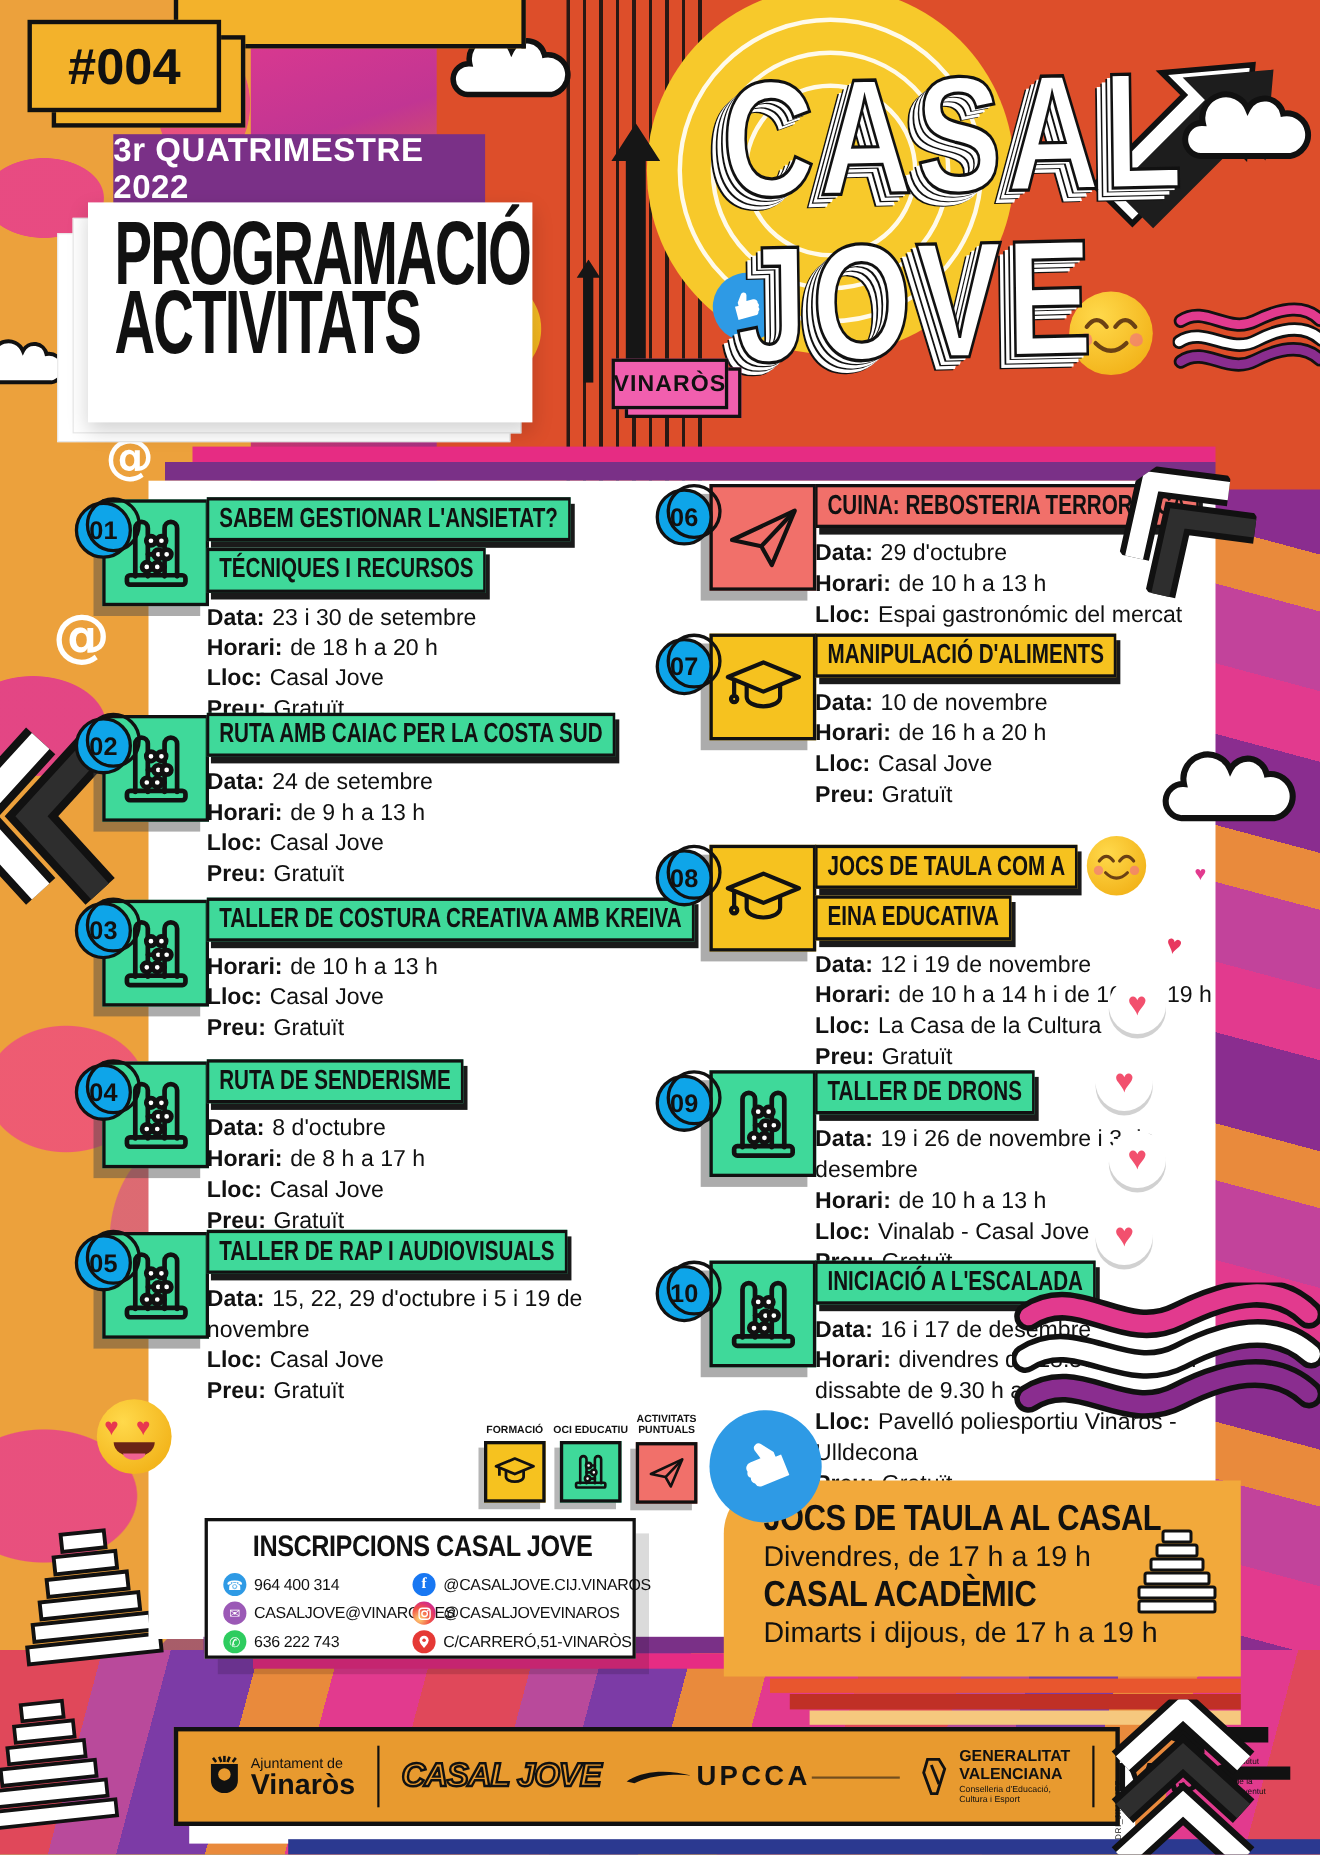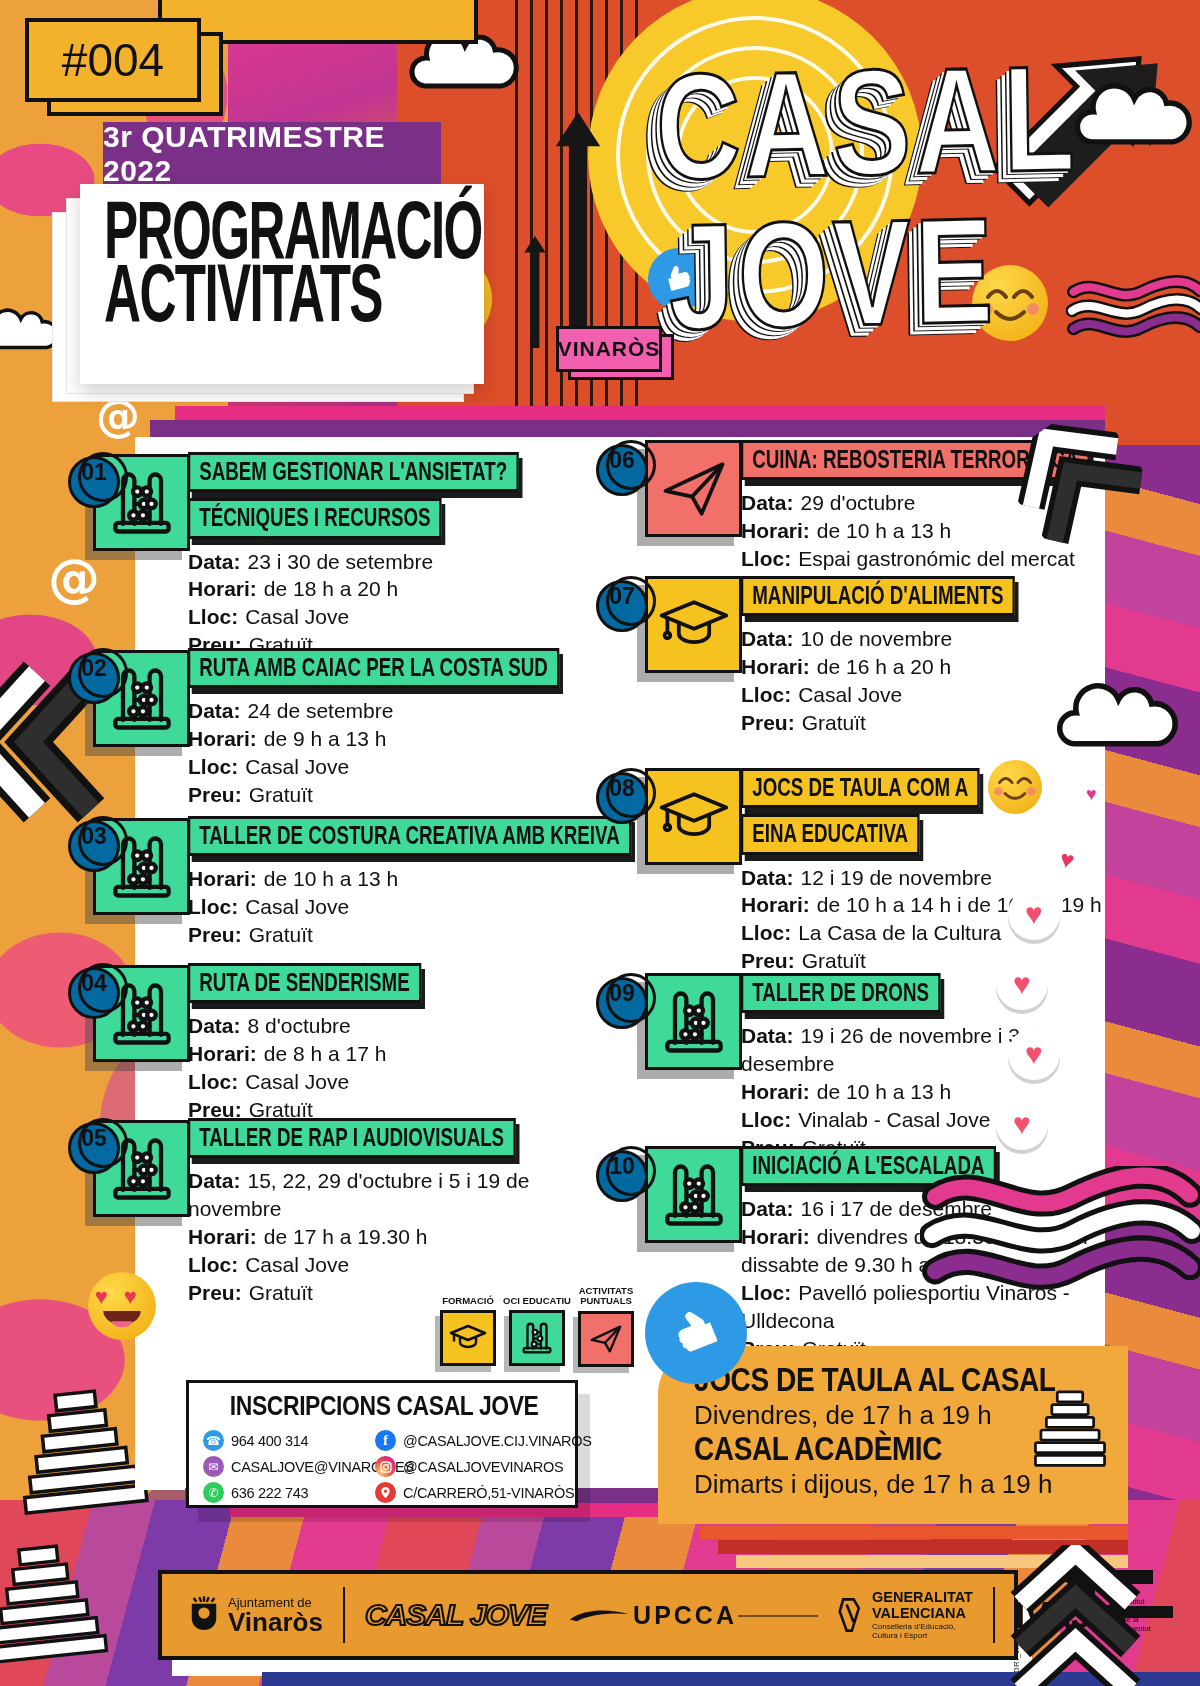--- a/index.html
+++ b/index.html
@@ -26,21 +26,21 @@
   .bg-stripes{left:515px;top:0;width:128px;height:447px;z-index:1;
     background:repeating-linear-gradient(90deg,rgba(17,17,17,.88) 0 3px,transparent 3px 15px);}
   .bg-right{left:1098px;top:445px;width:102px;height:1241px;z-index:0;
     background:repeating-linear-gradient(15deg,#C2439B 0 70px,#E98A3C 70px 120px,#8A2D8F 120px 200px,#E23A8E 200px 262px);}
   .bg-bottom{left:0;top:1500px;width:1200px;height:186px;z-index:0;
     background:repeating-linear-gradient(105deg,#E0485A 0 90px,#B94A9B 90px 150px,#7C3BA6 150px 228px,#E98A3C 228px 298px,#E23A8E 298px 380px);}
 
   
   .issue-echo{background:#F3B22B;border:4px solid #111;z-index:2;}
   .issue{left:25px;top:18px;width:168px;height:76px;background:#F3B22B;border:4px solid #111;
-    display:flex;align-items:center;justify-content:center;font-size:46px;font-weight:400;z-index:3;}
+    display:flex;align-items:center;justify-content:center;font-size:46px;font-weight:700;z-index:3;}
   .ybar{left:158px;top:0;width:312px;height:40px;background:#F3B22B;border:4px solid #111;border-top:none;z-index:1;}
   .term-banner{left:103px;top:122px;width:338px;height:64px;background:#7A3087;z-index:3;
     display:flex;align-items:center;justify-content:center;color:#fff;font-size:30px;font-weight:600;letter-spacing:.5px;}
   .sheet{background:#fff;border:1px solid #e6e6e6;z-index:2;}
   .title-card{left:80px;top:184px;width:404px;height:200px;background:#fff;z-index:3;
     box-shadow:0 8px 18px rgba(0,0,0,.18);padding:6px 0 12px 24px;box-sizing:border-box;}
   .ptitle{font-size:64px;font-weight:900;line-height:.98;letter-spacing:-2px;
     transform:scale(.8,1.28);transform-origin:left top;white-space:nowrap;}
 
   .brand{z-index:2;font-weight:900;color:#fff;white-space:nowrap;
@@ -61,21 +61,21 @@
   .strip-purple-top{left:150px;top:420px;width:955px;height:17px;background:#7A3087;z-index:3;}
   .main-card{left:135px;top:437px;width:970px;height:1053px;background:#fff;z-index:3;}
   .strip-purple-bot{left:185px;top:1488px;width:860px;height:15px;background:#7A3087;z-index:3;}
   .strip-pink-bot{left:230px;top:1503px;width:670px;height:14px;background:#E62C83;z-index:3;}
 
   
   .activity{z-index:4;display:flex;align-items:flex-start;}
   .col-l{left:68px;width:512px;}
   .col-r{left:596px;width:516px;}
   .badge{position:absolute;left:0;top:4px;width:46px;height:46px;border:3.5px solid #111;border-radius:50%;
-    background:#0369a1;display:flex;justify-content:center;font-size:23px;font-weight:800;z-index:2;}
+    background:#0ea5e9;display:flex;align-items:center;justify-content:center;font-size:23px;font-weight:800;z-index:2;}
   .badge::before{content:"";position:absolute;right:-11px;top:-7px;width:44px;height:44px;
     border:3.5px solid #111;border-radius:50%;z-index:-1;}
   .tile{position:absolute;width:97px;height:97px;border:3px solid #111;box-sizing:border-box;
     display:flex;align-items:center;justify-content:center;box-shadow:-8px 9px 0 rgba(70,70,70,.45);}
   .col-l .tile{left:25px;top:2px;}
   .col-r .tile{left:49px;top:0;}
   .tile.green{background:#3FD99A;} .tile.red{background:#F1706A;} .tile.yellow{background:#F6C21F;}
   .a-content{margin-left:120px;}
   .col-r .a-content{margin-left:145px;}
   .bar{display:block;width:max-content;background:var(--c);border:3px solid #111;padding:3px 12px 5px;
@@ -413,21 +413,20 @@
             <circle cx="50" cy="41" r="4.5" fill="#fff"></circle>
             <circle cx="31" cy="53" r="4.5" fill="#fff"></circle>
             <circle cx="41" cy="53" r="4.5" fill="#fff"></circle>
           </g>
         </svg>
       </div>
     <div class="a-content">
       <div class="bar green">TALLER DE RAP I AUDIOVISUALS</div>
       <div class="details">
         <div><b>Data:</b><span>15, 22, 29 d'octubre i 5 i 19 de novembre</span></div>
-        <div><b>Horari:</b><span>de 17 h a 19.30 h</span></div>
         <div><b>Lloc:</b><span>Casal Jove</span></div>
         <div><b>Preu:</b><span>Gratuït</span></div>
       </div>
     </div>
   </div>
 
   <div class="abs activity col-r" style="top:440px;">
     <div class="badge">
         <span>06</span>
       </div>

